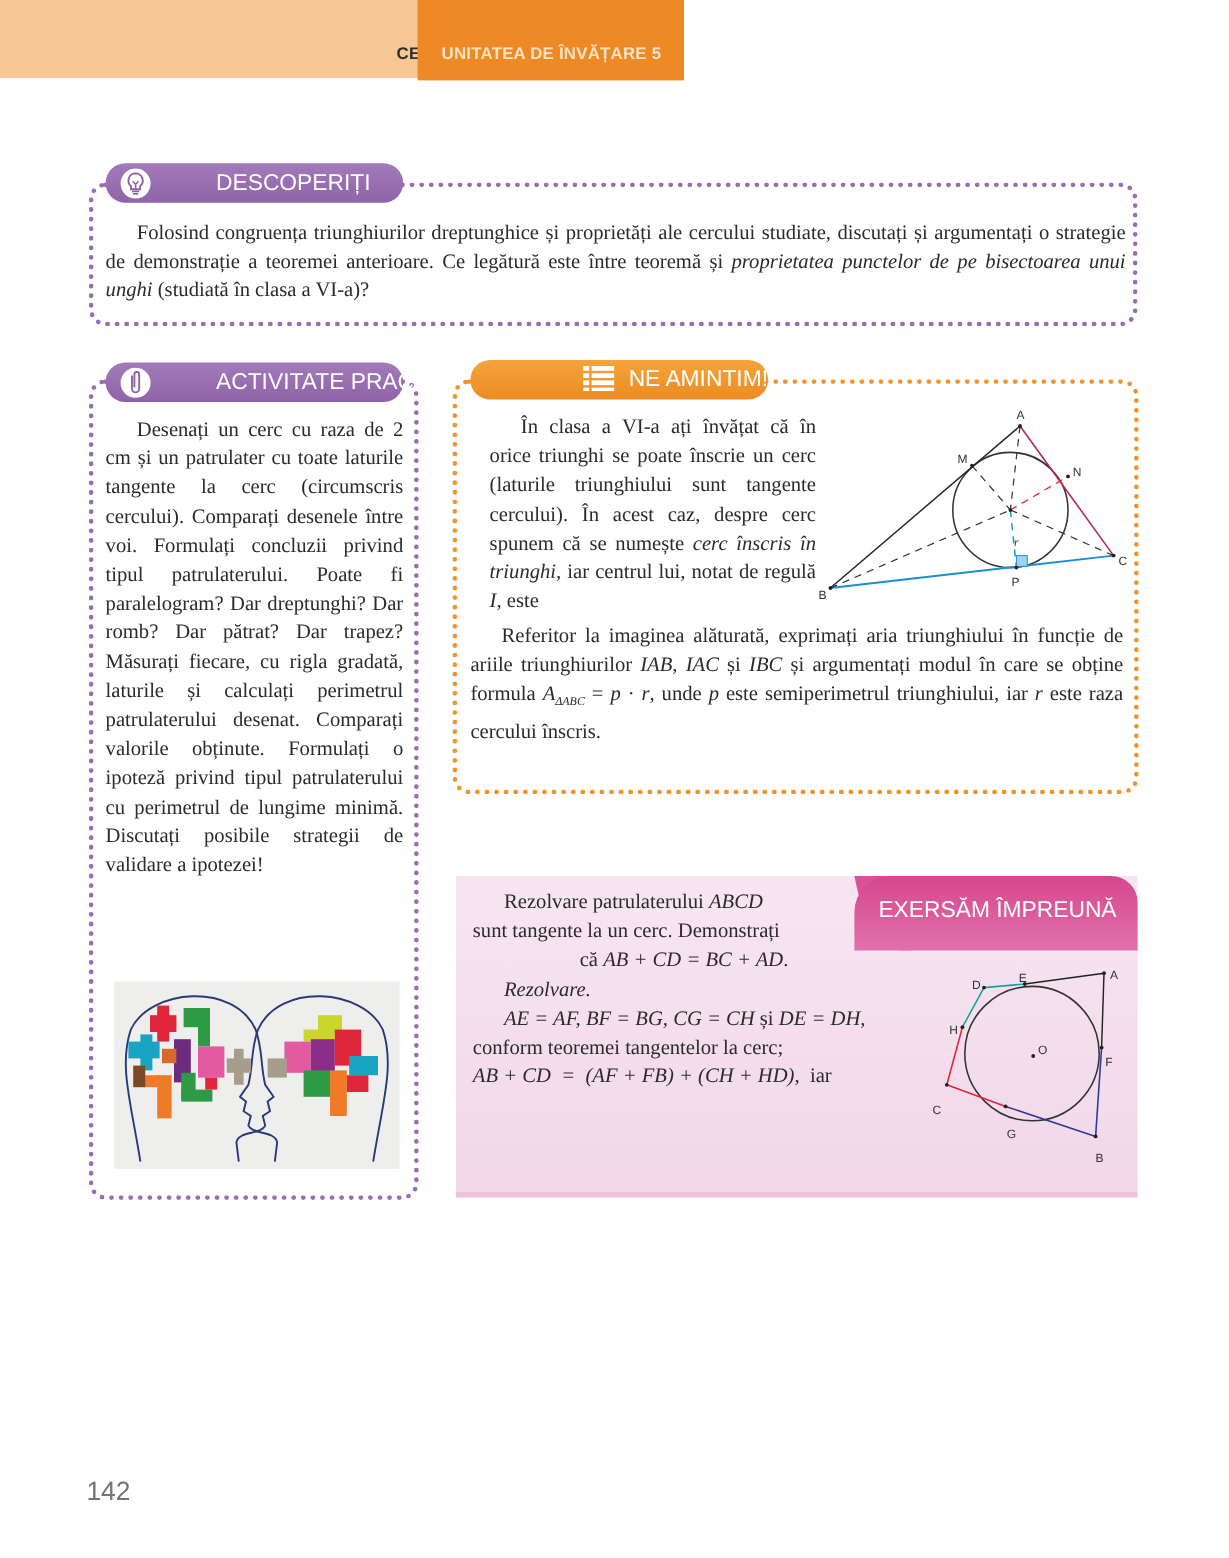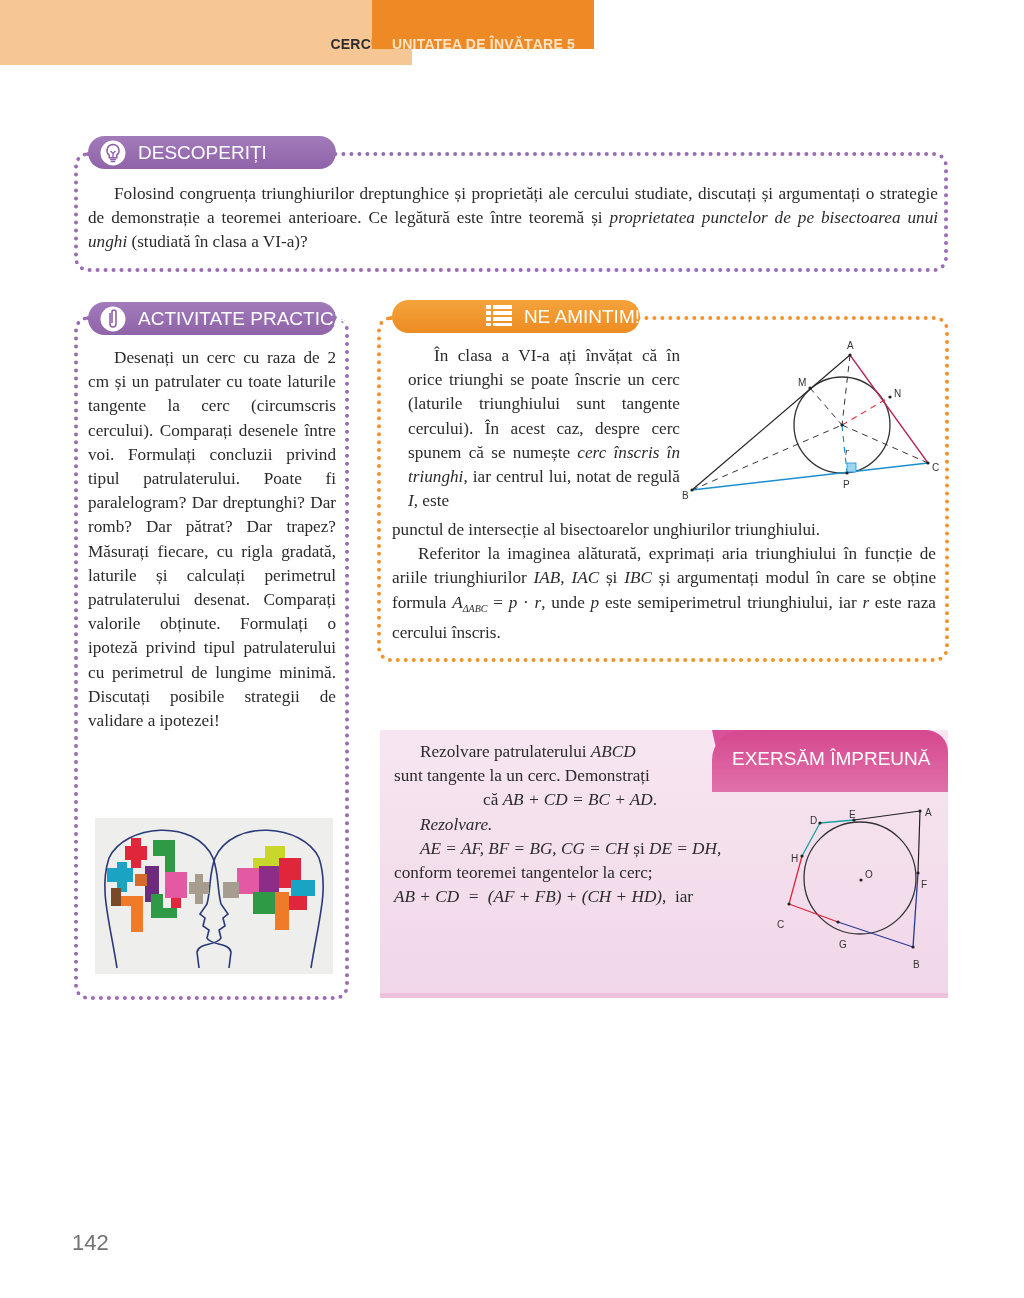--- a/index.html
+++ b/index.html
@@ -3,32 +3,32 @@
 <meta charset="utf-8">
 <style>
   html, body { margin:0; padding:0; }
   body { width:1024px; height:1298px; background:#ffffff; position:relative; overflow:hidden;
          font-family:"DejaVu Serif", "Liberation Serif", serif; color:#2b2b2b; }
   .serif { font-family:"Liberation Serif", "DejaVu Serif", serif; }
   .sans { font-family:"Liberation Sans", "DejaVu Sans", sans-serif; }
 
   
   #hdr-left { position:absolute; left:0; top:0; width:412px; height:65px; background:#f6c794; }
-  #hdr-right { position:absolute; left:372px; top:0; width:222px; height:49px; background:#ee8a26; }
+  #hdr-right { position:absolute; left:348px; top:0; width:222px; height:67px; background:#ee8a26; }
   #hdr-chapter { position:absolute; right:22px; top:36px; font-size:14px; font-weight:bold; color:#2e2e2e; letter-spacing:0.2px; }
   #hdr-unit { position:absolute; left:20px; top:36px; font-size:14px; font-weight:bold; color:#fde3c4; letter-spacing:0.2px; white-space:nowrap; }
 
   
   .dotbox { position:absolute; border-radius:14px; box-sizing:border-box; }
   .purple-dots { border:4px dotted #9b6bb5; }
   .orange-dots { border:4px dotted #f0932a; }
 
   .pill { position:absolute; height:33px; border-radius:17px; color:#ffffff; font-size:19px;
           display:flex; align-items:center; box-sizing:border-box; padding-left:12px; white-space:nowrap; }
-  .pill-purple { background:linear-gradient(#a27bba,#8f63a8); }
+  .pill-purple { background:linear-gradient(#a27bba,#8f63a8);gap:42px; }
   .pill-orange { background:linear-gradient(#f5a33b,#ec8c22);justify-content:flex-end; }
   .pill .ico { width:26px; height:26px; margin-right:12px; display:inline-block; }
 
   .txt { position:absolute; font-size:17.2px; line-height:24.2px; text-align:justify; }
   .indent { text-indent:26px; }
   p { margin:0; }
   i { font-style:italic; }
 
   
   #desc-box { left:74px; top:152px; width:874px; height:120px; }
@@ -153,21 +153,20 @@
           <rect x="7" y="19" width="19" height="3"></rect>
         </g>
       </svg>
   </span>
   <span>NE AMINTIM!</span>
 </div>
 <div id="ne-text-a" class="txt serif">
   <p class="indent"><span>În clasa a VI-a ați învățat că în orice triunghi se poate înscrie un cerc (laturile triunghiului sunt tangente cercului). În acest caz, despre cerc spunem că se numește </span><i>cerc înscris în triunghi</i><span>, iar centrul lui, notat de regulă </span><i>I</i><span>, este</span></p>
 </div>
 <div id="ne-text-b" class="txt serif">
-  <p>punctul de intersecție al bisectoarelor unghiurilor triunghiului.</p>
   <p class="indent"><span>Referitor la imaginea alăturată, exprimați aria triunghiului în funcție de ariile triunghiurilor </span><i>IAB</i><span>, </span><i>IAC</i><span> și </span><i>IBC</i><span> și argumentați modul în care se obține formula </span><i>A</i><sub><i>ΔABC</i></sub><span> = </span><i>p</i><span> · </span><i>r</i><span>, unde </span><i>p</i><span> este semiperimetrul triunghiului, iar </span><i>r</i><span> este raza cercului înscris.</span></p>
 </div>
 
 <svg id="tri-svg" width="280" height="170" viewBox="0 0 280 170" class="sans">
   <circle cx="172" cy="90" r="48" fill="none" stroke="#333" stroke-width="1.3"></circle>
   <line x1="22" y1="155" x2="180" y2="20" stroke="#222" stroke-width="1.2"></line>
   <line x1="180" y1="20" x2="258" y2="128" stroke="#b2265a" stroke-width="1.3"></line>
   <line x1="22" y1="155" x2="258" y2="128" stroke="#1a8fd0" stroke-width="1.6"></line>
   <g stroke="#333" stroke-width="1" stroke-dasharray="6,5" fill="none">
     <line x1="22" y1="155" x2="172" y2="90"></line>

